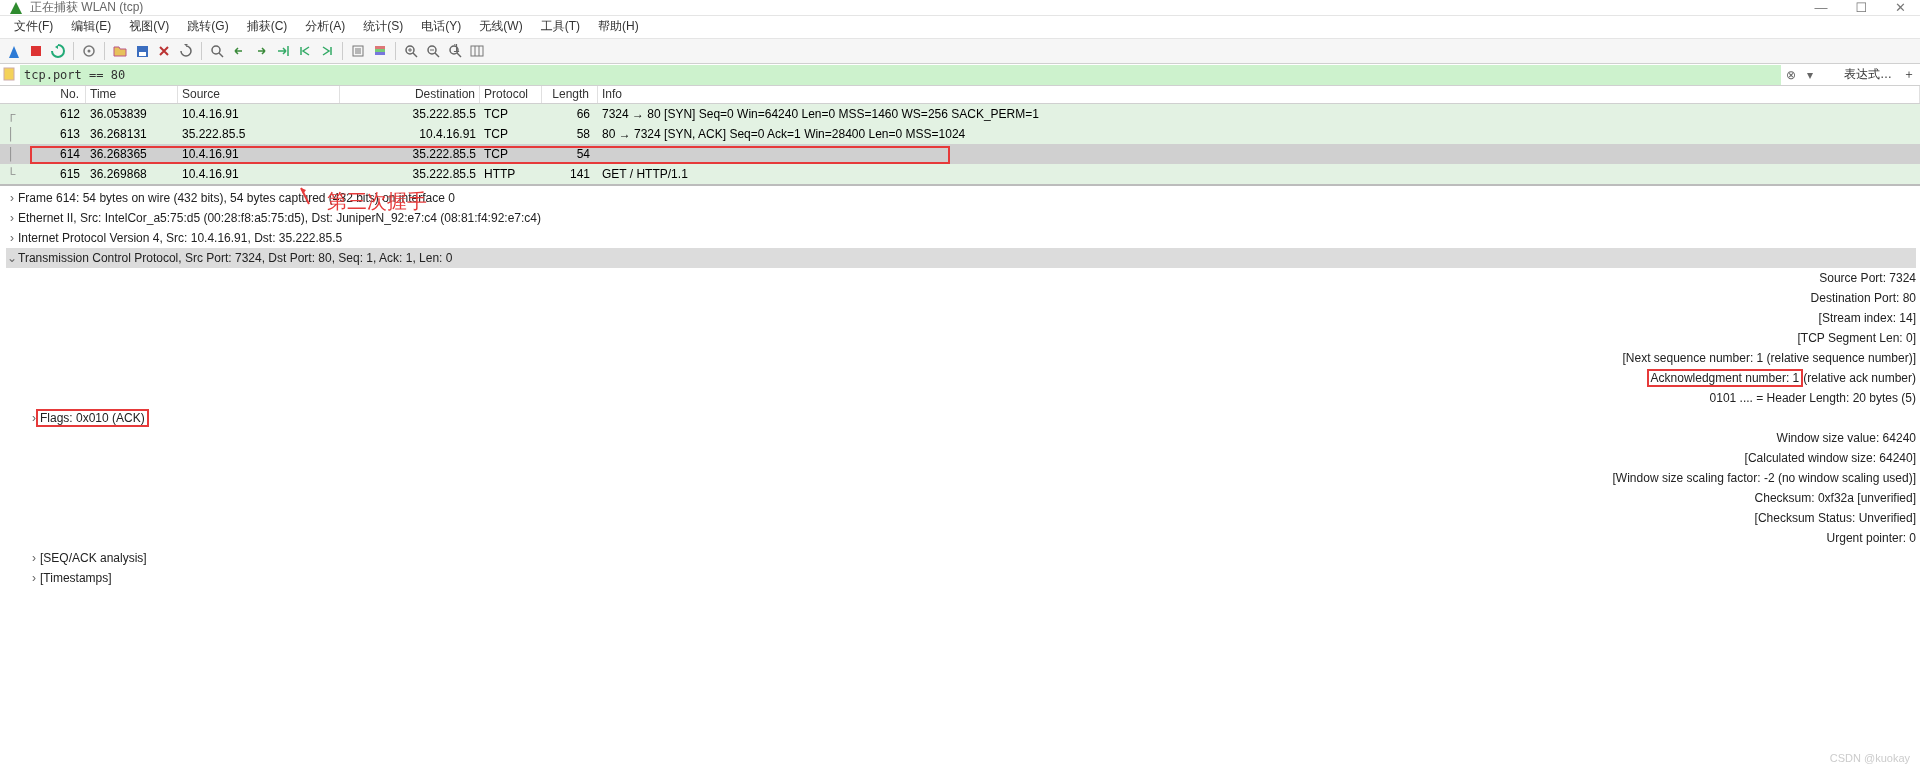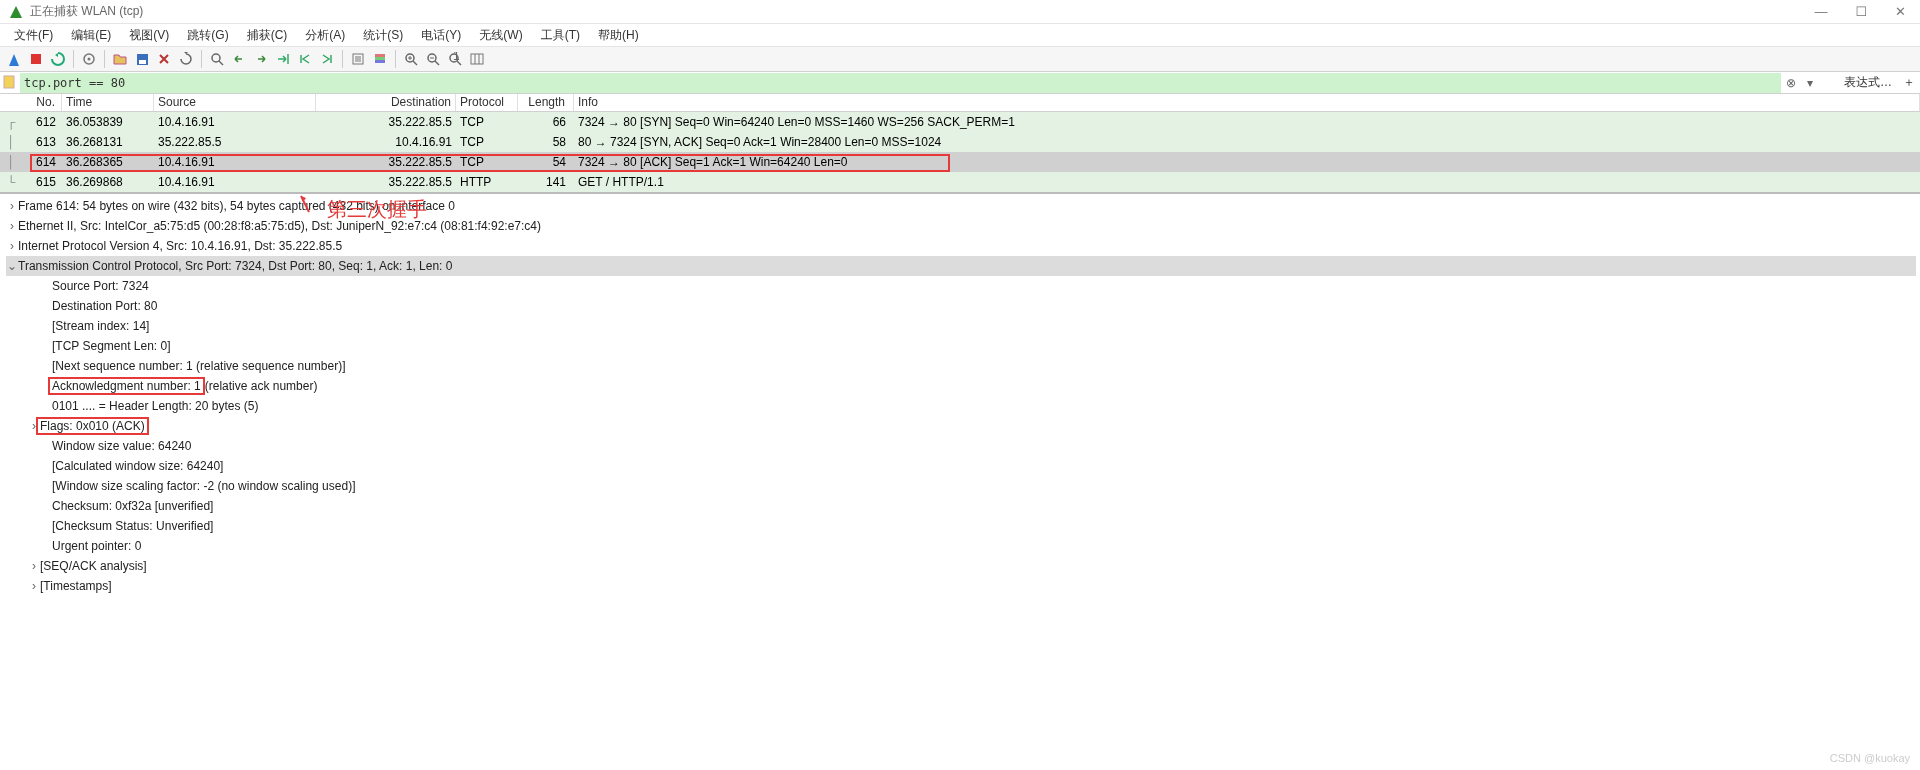--- a/index.html
+++ b/index.html
@@ -1,49 +1,49 @@
 <!DOCTYPE html>
 <html><head>
 <meta charset="utf-8">
 <style>
 * { margin: 0; padding: 0; box-sizing: border-box; font-family: "Segoe UI", Tahoma, sans-serif; font-size: 12px; }
 body { background: #fff; width: 1920px; height: 770px; overflow: hidden; position: relative; }
-.titlebar { height: 24px; background: #fff; display: flex; align-items: center; padding: 0 8px; border-bottom: 1px solid #e5e5e5; }
+.titlebar { height: 16px; background: #fff; display: flex; align-items: center; padding: 0 8px; border-bottom: 1px solid #e5e5e5; }
 .titlebar .icon { width: 16px; height: 16px; margin-right: 6px; }
 .titlebar .title { color: #666; font-size: 12px; }
 .titlebar .win-btns { margin-left: auto; display: flex; gap: 28px; padding-right: 6px; }
 .titlebar .win-btns span { color: #777; font-size: 13px; cursor: default; }
-.menubar { height: 22px; background: #fff; display: flex; align-items: center; padding: 0 6px; gap: 2px; }
+.menubar { height: 22px; background: #fff; display: flex; align-items: flex-start; padding: 0 6px; gap: 2px; }
 .menubar .menu { padding: 2px 8px; color: #333; }
 .toolbar { height: 26px; background: #f6f6f6; border-top: 1px solid #e5e5e5; border-bottom: 1px solid #d0d0d0; display: flex; align-items: center; padding: 0 4px; gap: 2px; }
 .tb-btn { width: 20px; height: 20px; display: flex; align-items: center; justify-content: center; border: 1px solid transparent; }
 .tb-sep { width: 1px; height: 18px; background: #ccc; margin: 0 3px; }
 .filterbar { height: 22px; background: #fff; display: flex; align-items: center; padding: 0 2px; border-bottom: 1px solid #d0d0d0; }
 .filter-icon { width: 16px; height: 16px; margin-right: 2px; }
 .filter-input { flex: 1; height: 20px; background: #cdf2cd; border: none; padding: 0 4px; font-family: Consolas, monospace; font-size: 12px; color: #333; outline: none; }
 .filter-clear { width: 20px; text-align: center; color: #666; }
 .filter-dd { width: 18px; text-align: center; color: #666; }
 .filter-lbl { padding: 0 8px; color: #333; margin-left: 17px; }
 .filter-plus { width: 18px; text-align: center; color: #333; }
 .packet-pane { background: #fff; }
 .pkt-head { height: 18px; background: #fff; display: flex; border-bottom: 1px solid #d0d0d0; font-family: Consolas, monospace; }
 .pkt-head .col { padding: 1px 4px; border-right: 1px solid #e0e0e0; color: #333; }
-.cn { width: 62px; text-align: right; padding-right: 6px !important; } .ct { width: 92px; } .cs { width: 162px; } .cd { width: 140px; text-align: right; } .cp { width: 62px; } .cl { width: 56px; text-align: right; padding-right: 8px !important; } .ci { flex: 1; }
+.cn { width: 62px; text-align: right; padding-right: 6px !important; margin-left: 24px; } .ct { width: 92px; } .cs { width: 162px; } .cd { width: 140px; text-align: right; } .cp { width: 62px; } .cl { width: 56px; text-align: right; padding-right: 8px !important; } .ci { flex: 1; }
 .pkt-body { position: relative; }
 .pkt-row { height: 20px; display: flex; align-items: center; font-family: Consolas, monospace; font-size: 13px; position: relative; }
 .pkt-row .cell { padding: 0 4px; white-space: nowrap; }
 .pkt-row .marker { position: absolute; left: 0; width: 22px; text-align: center; color: #888; }
 .row-syn { background: #e3f2e3; } .row-http { background: #e3f2e3; } .row-sel { background: #d0d0d0; }
 .rb { position: absolute; border: 2px solid #e63a3a; pointer-events: none; z-index: 5; }
 .rb1 { left: 30px; top: 42px; width: 920px; height: 18px; }
 .anno { position: absolute; color: #e63a3a; font-size: 20px; font-family: "Microsoft YaHei","Segoe UI",sans-serif; z-index: 6; left: 327px; top: 84px; }
 .arrow { position: absolute; left: 298px; top: 80px; z-index: 6; }
 .details-pane { border-top: 2px solid #bcbcbc; padding: 2px 4px 8px 4px; font-family: Consolas, monospace; font-size: 13px; color: #222; }
 .dline { display: flex; align-items: center; height: 20px; white-space: nowrap; }
-.exp { width: 12px; display: inline-block; text-align: center; color: #666; cursor: default; } .ind2 { margin-left: 48px; } .ind0 { margin-left: 2px; }
+.exp { width: 12px; display: inline-block; text-align: center; color: #666; cursor: default; } .ind2 { margin-left: 48px; justify-content: flex-end; } .ind0 { margin-left: 2px; }
 .gray-line { background: #dcdcdc; }
 .dbox { display: inline-block; border: 2px solid #e63a3a; padding: 0 2px; margin-left: -4px; }
 .watermark { position: absolute; right: 10px; bottom: 6px; color: #ccc; font-size: 11px; font-family: Arial, sans-serif; }
 </style>
 </head>
 <body>
 
 <div class="titlebar">
   <span class="icon">
     <svg width="16" height="16">
@@ -245,21 +245,20 @@
         <span class="cell ci">80 → 7324 [SYN, ACK] Seq=0 Ack=1 Win=28400 Len=0 MSS=1024</span>
       </div>
       <div class="pkt-row row-sel">
         <span class="marker">│</span>
         <span class="cell cn">614</span>
         <span class="cell ct">36.268365</span>
         <span class="cell cs">10.4.16.91</span>
         <span class="cell cd">35.222.85.5</span>
         <span class="cell cp">TCP</span>
         <span class="cell cl">54</span>
-        <span class="cell ci">7324 → 80 [ACK] Seq=1 Ack=1 Win=64240 Len=0</span>
       </div>
       <div class="pkt-row row-http">
         <span class="marker">└</span>
         <span class="cell cn">615</span>
         <span class="cell ct">36.269868</span>
         <span class="cell cs">10.4.16.91</span>
         <span class="cell cd">35.222.85.5</span>
         <span class="cell cp">HTTP</span>
         <span class="cell cl">141</span>
         <span class="cell ci">GET / HTTP/1.1</span>

